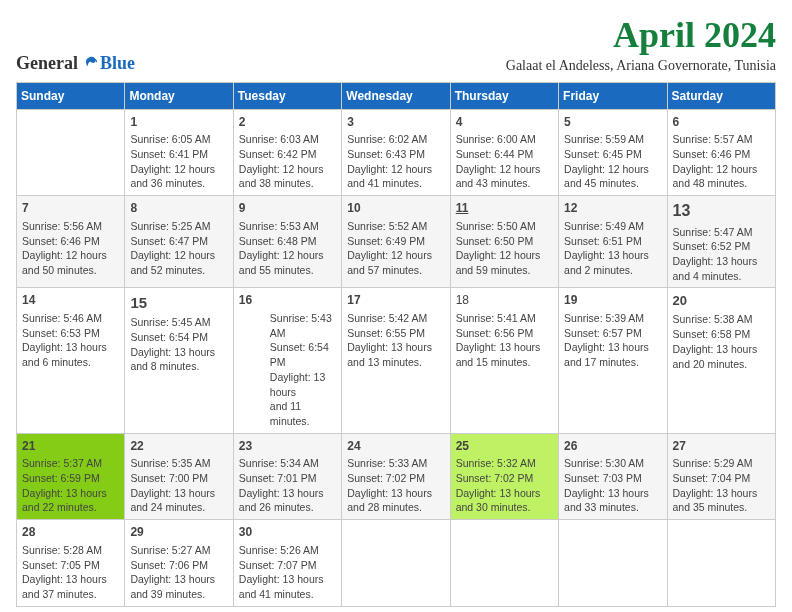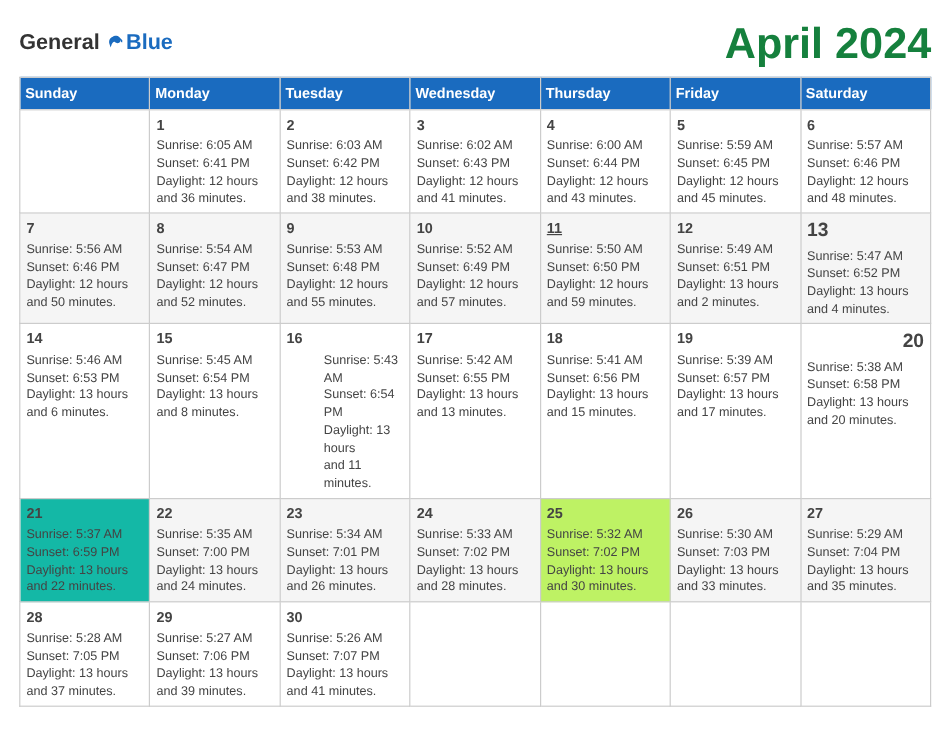--- a/index.html
+++ b/index.html
@@ -6,22 +6,23 @@
     body {
       font-family: Arial, sans-serif;
       background: #fff;
       width: 792px;
       min-height: 612px;
       padding: 16px;
     }
     .header {
       display: flex;
       justify-content: space-between;
-      align-items: center;
+      align-items: flex-end;
       margin-bottom: 4px;
+      font-family: Liberation Serif, serif;
     }
     .logo {
       display: flex;
       flex-direction: column;
       align-items: flex-start;
     }
     .logo-text {
       display: flex;
       align-items: center;
       font-size: 18px;
@@ -93,20 +94,21 @@
       <span class="logo-general">General</span>
       <svg class="logo-icon" viewBox="0 0 20 20">
         <path d="M10 4 C12 2, 18 3, 17 8 C16 11, 13 10, 12 9 C11 8, 10 9, 9 11 L8 14 L7 11 C6 8, 7 5, 10 4Z" fill="#1a6bbf"></path>
         <path d="M14 6 C16 5, 19 7, 18 9" fill="none" stroke="#1a6bbf" stroke-width="1.5"></path>
       </svg>
       <span class="logo-blue">Blue</span>
     </div>
   </div>
   <div class="title-block">
     <div class="month-title">April 2024</div>
+    <div class="subtitle">Galaat el Andeless, Ariana Governorate, Tunisia</div>
   </div>
 </div>
 
 <table class="calendar">
   <thead>
     <tr>
       <th>Sunday</th>
       <th>Monday</th>
       <th>Tuesday</th>
       <th>Wednesday</th>
@@ -164,21 +166,21 @@
       <tr>
         <td style="background: rgb(245, 245, 245);">
           <span class="day-info" style="font-weight: bold; font-size: 12px; display: block; margin-bottom: 2px;">7</span>
           <div class="day-info" style="white-space: pre-line;">Sunrise: 5:56 AM
 Sunset: 6:46 PM
 Daylight: 12 hours
 and 50 minutes.</div>
         </td>
         <td style="background: rgb(245, 245, 245);">
           <span class="day-info" style="font-weight: bold; font-size: 12px; display: block; margin-bottom: 2px;">8</span>
-          <div class="day-info" style="white-space: pre-line;">Sunrise: 5:54 AM
+          <div class="day-info" style="white-space: pre-line;">Sunrise: 5:25 AM
 Sunset: 6:47 PM
 Daylight: 12 hours
 and 52 minutes.</div>
         </td>
         <td style="background: rgb(245, 245, 245);">
           <span class="day-info" style="font-weight: bold; font-size: 12px; display: block; margin-bottom: 2px;">9</span>
           <div class="day-info" style="white-space: pre-line;">Sunrise: 5:53 AM
 Sunset: 6:48 PM
 Daylight: 12 hours
 and 55 minutes.</div>
@@ -214,64 +216,64 @@
       </tr>
       <tr>
         <td>
           <span class="day-info" style="font-weight: bold; font-size: 12px; display: block; margin-bottom: 2px;">14</span>
           <div class="day-info" style="white-space: pre-line;">Sunrise: 5:46 AM
 Sunset: 6:53 PM
 Daylight: 13 hours
 and 6 minutes.</div>
         </td>
         <td>
-          <span class="day-info" style="font-weight: bold; font-size: 12px; display: block; margin-bottom: 2px;">15</span>
+          <span class="day-info" style="font-weight: bold; font-size: 15px; display: block; margin-bottom: 2px;">15</span>
           <div class="day-info" style="white-space: pre-line;">Sunrise: 5:45 AM
 Sunset: 6:54 PM
 Daylight: 13 hours
 and 8 minutes.</div>
         </td>
         <td>
           <span class="day-info" style="font-weight: bold; font-size: 12px; display: block; margin-bottom: 2px;">16</span>
           <div class="day-info" style="white-space: pre-line; margin-left: 31px;">Sunrise: 5:43 AM
 Sunset: 6:54 PM
 Daylight: 13 hours
 and 11 minutes.</div>
         </td>
         <td>
           <span class="day-info" style="font-weight: bold; font-size: 12px; display: block; margin-bottom: 2px;">17</span>
           <div class="day-info" style="white-space: pre-line;">Sunrise: 5:42 AM
 Sunset: 6:55 PM
 Daylight: 13 hours
 and 13 minutes.</div>
         </td>
         <td>
-          <span class="day-info" style="font-weight: bold; font-size: 12px; display: block; margin-bottom: 2px;">18</span>
+          <span class="day-info" style="font-weight: normal; font-size: 12px; display: block; margin-bottom: 2px;">18</span>
           <div class="day-info" style="white-space: pre-line;">Sunrise: 5:41 AM
 Sunset: 6:56 PM
 Daylight: 13 hours
 and 15 minutes.</div>
         </td>
         <td>
           <span class="day-info" style="font-weight: bold; font-size: 12px; display: block; margin-bottom: 2px;">19</span>
           <div class="day-info" style="white-space: pre-line;">Sunrise: 5:39 AM
 Sunset: 6:57 PM
 Daylight: 13 hours
 and 17 minutes.</div>
         </td>
         <td>
-          <span class="day-info" style="font-weight: bold; font-size: 16px; display: block; margin-bottom: 2px; text-align: right;">20</span>
+          <span class="day-info" style="font-weight: bold; font-size: 13px; display: block; margin-bottom: 2px;">20</span>
           <div class="day-info" style="white-space: pre-line;">Sunrise: 5:38 AM
 Sunset: 6:58 PM
 Daylight: 13 hours
 and 20 minutes.</div>
         </td>
       </tr>
       <tr>
-        <td style="background: #14b8a6;">
+        <td style="background: #84cc16;">
           <span class="day-info" style="font-weight: bold; font-size: 12px; display: block; margin-bottom: 2px;">21</span>
           <div class="day-info" style="white-space: pre-line;">Sunrise: 5:37 AM
 Sunset: 6:59 PM
 Daylight: 13 hours
 and 22 minutes.</div>
         </td>
         <td style="background: rgb(245, 245, 245);">
           <span class="day-info" style="font-weight: bold; font-size: 12px; display: block; margin-bottom: 2px;">22</span>
           <div class="day-info" style="white-space: pre-line;">Sunrise: 5:35 AM
 Sunset: 7:00 PM

